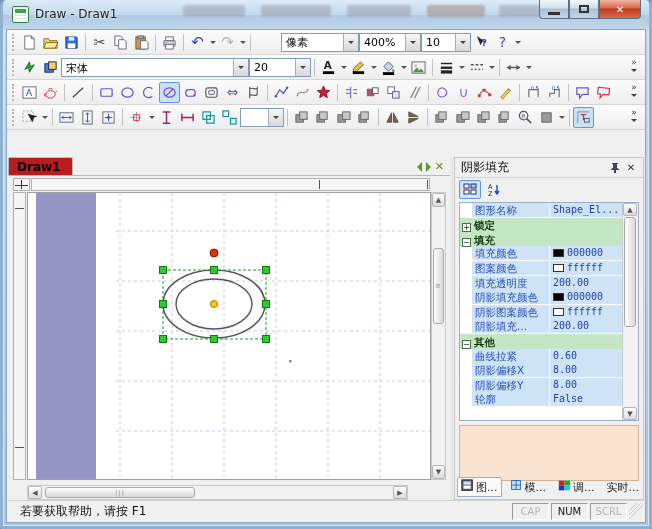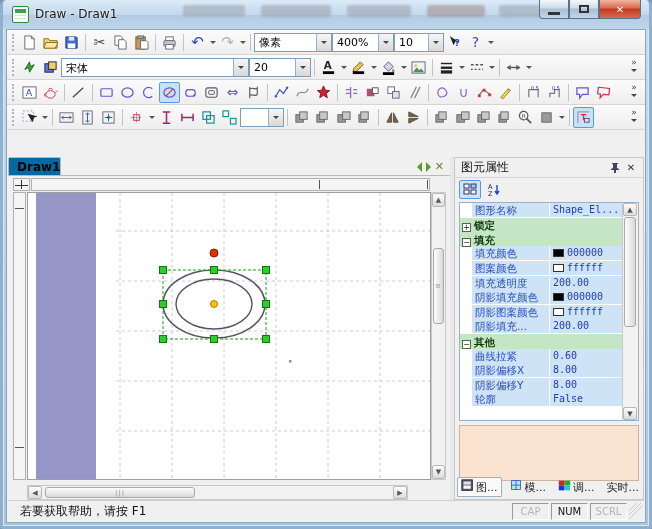--- a/index.html
+++ b/index.html
@@ -52,21 +52,21 @@
   .over::after { content:""; border:3px solid transparent; border-top-color:#444; margin-top:2px; }
 
   
   #main { position:absolute; left:1px; right:1px; top:127px; bottom:22px; }
   #doc-area { position:absolute; left:0; top:0; width:442px; bottom:0; background:#f0f0f0; }
   #splitter { position:absolute; left:442px; top:0; width:4px; bottom:0; background:#e8e8e8; }
   #panel { position:absolute; left:446px; right:0; top:0; bottom:0; background:#f0f0f0; border:1px solid #c8c8c8; }
 
   
   #tabbar { position:absolute; left:0; right:0; top:0; height:19px; border-bottom:1px solid #b9b9b9; display:flex; align-items:flex-end; background:#f0f0f0; }
-  #doc-tab { height:18px; padding:2px 0 0 8px; font-weight:bold; background:#0369a1; border:1px solid #b9b9b9; border-bottom:none; border-radius:2px 2px 0 0; }
+  #doc-tab { height:18px; padding:2px 12px 0 8px; font-weight:bold; background:#b91c1c; border:1px solid #b9b9b9; border-bottom:none; border-radius:2px 2px 0 0; }
   #tab-ctrls { margin-left:auto; display:flex; align-items:center; gap:4px; padding:0 6px 3px 0; }
   .tri { width:0; height:0; border:5px solid transparent; }
   .tri.left { border-right-color:#5a9a2a; border-left:none; }
   .tri.right { border-left-color:#5a9a2a; border-right:none; }
   .tab-x { color:#7a7a20; font-weight:bold; font-size:11px; line-height:1; }
 
   
   #ruler-corner { position:absolute; left:5px; top:21px; width:17px; height:13px; background:#f5f5f5; border:1px solid #b0b0b0; }
   #ruler-corner::before { content:""; position:absolute; left:7px; top:1px; bottom:1px; width:1px; background:#333; }
   #ruler-corner::after { content:""; position:absolute; top:6px; left:1px; right:1px; height:1px; background:#333; }
@@ -192,21 +192,21 @@
         <div class="tb-sep"></div>
         <div class="tb-btn">
           <span class="glyph" style="color:#2244cc;font-size:15px">↶</span>
         </div>
         <div class="dd"></div>
         <div class="tb-btn">
           <span class="glyph" style="color:#aab0bb;font-size:15px">↷</span>
         </div>
         <div class="dd"></div>
         <div class="tb-sep"></div>
-        <div class="combo" style="width: 78px;">
+        <div class="combo" style="width: 78px; margin-left: 27px;">
           <div class="cv">像素</div>
           <div class="cd"></div>
         </div>
         <div class="combo" style="width: 62px;">
           <div class="cv">400%</div>
           <div class="cd"></div>
         </div>
         <div class="combo" style="width: 50px;">
           <div class="cv">10</div>
           <div class="cd"></div>
@@ -668,21 +668,21 @@
             <div class="thumb-grip">|||</div>
           </div>
           <div class="sb-arrow" style="right:0;top:0;width:14px;height:13px">▶</div>
         </div>
       </div>
 
       <div id="splitter"></div>
 
       <div id="panel">
         <div id="panel-header">
-          <span id="panel-title">图元属性</span>
+          <span id="panel-title">阴影填充</span>
           <span class="ph-btn">
             <svg width="10" height="11" viewBox="0 0 10 11">
                 <path d="M2 1h6v1L7 2v4l2 1v1H6v3H4V8H1V7l2-1V2L2 2z" fill="#445"></path>
               </svg>
           </span>
           <span class="ph-btn">✕</span>
         </div>
         <div id="panel-toolbar">
           <span class="pt-btn sel">
             <svg width="14" height="13" viewBox="0 0 14 13">

